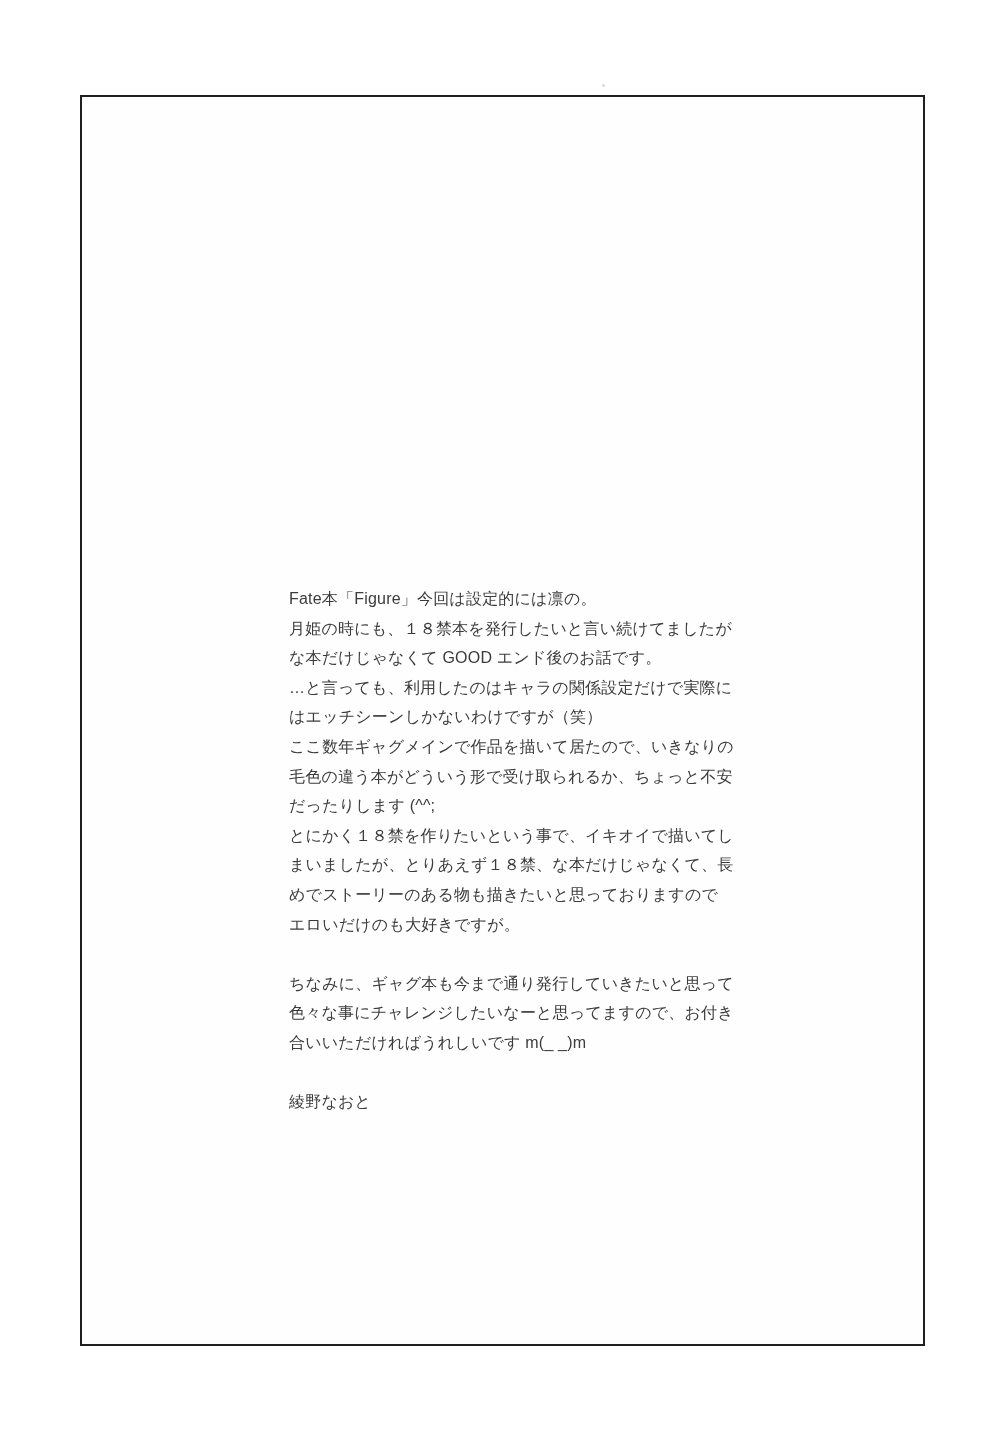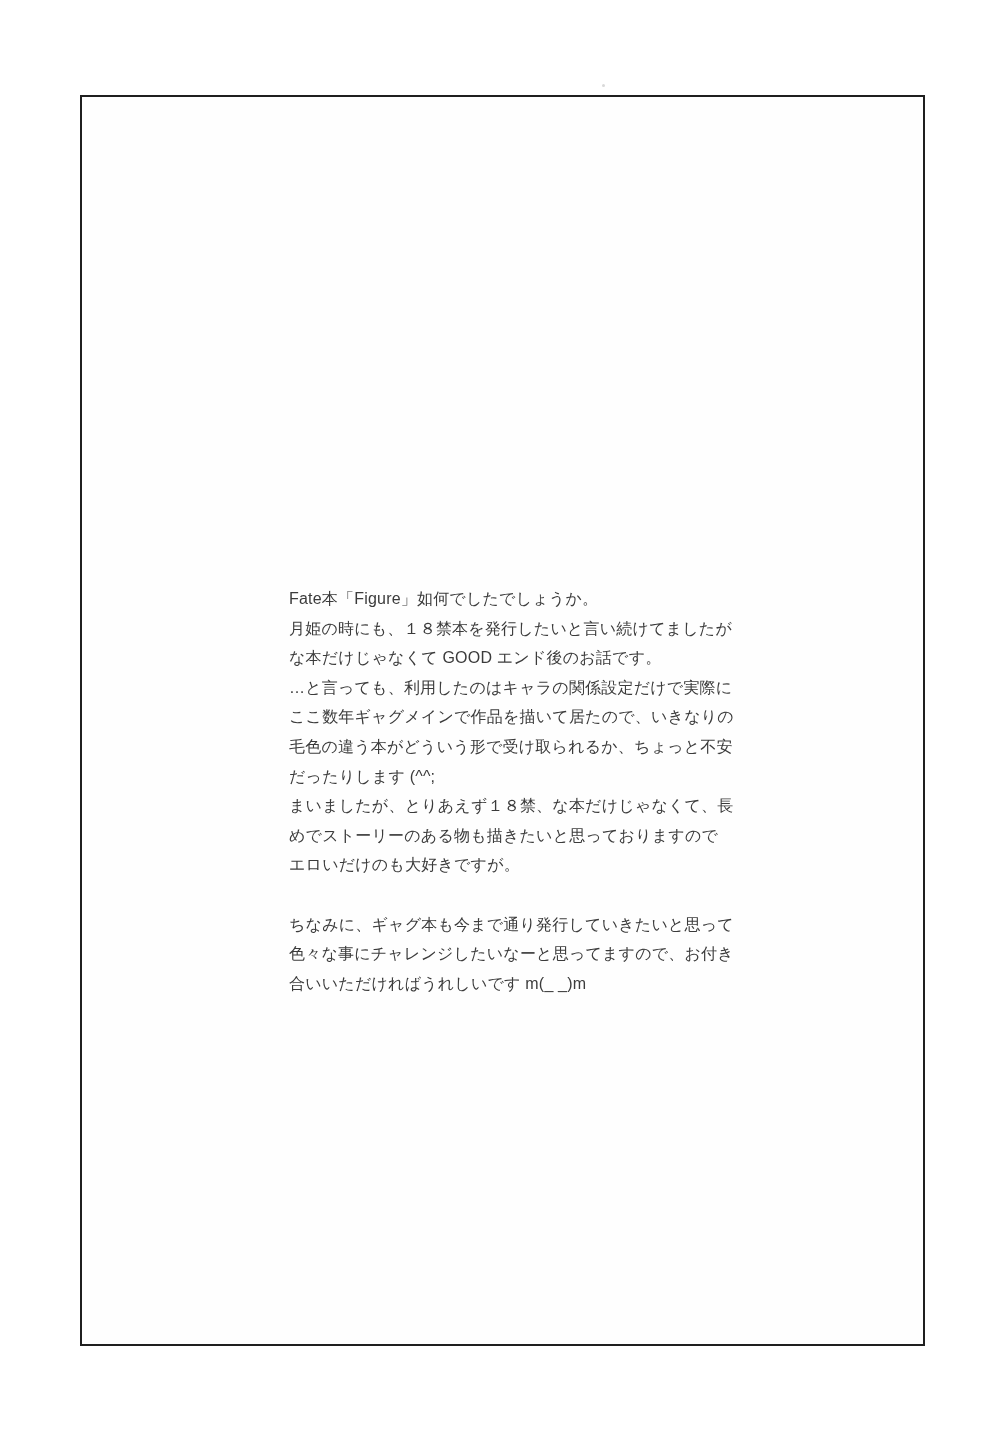--- a/index.html
+++ b/index.html
@@ -57,29 +57,32 @@
 </style>
 </head>
 <body>
 
 <div class="page-frame"></div>
 
 <div class="scan-speck"></div>
 
 <div class="text-block">
   <div id="afterword-lines">
-      <div class="line">Fate本「Figure」如何でしたでしょうか。</div>
+      <div class="line">Fate本「Figure」今回は設定的には凛の。</div>
       <div class="line">月姫の時にも、１８禁本を発行したいと言い続けてましたが</div>
       <div class="line">な本だけじゃなくて GOOD エンド後のお話です。</div>
       <div class="line">…と言っても、利用したのはキャラの関係設定だけで実際に</div>
+      <div class="line">はエッチシーンしかないわけですが（笑）</div>
       <div class="line">ここ数年ギャグメインで作品を描いて居たので、いきなりの</div>
       <div class="line">毛色の違う本がどういう形で受け取られるか、ちょっと不安</div>
       <div class="line">だったりします (^^;</div>
+      <div class="line">とにかく１８禁を作りたいという事で、イキオイで描いてし</div>
       <div class="line">まいましたが、とりあえず１８禁、な本だけじゃなくて、長</div>
       <div class="line">めでストーリーのある物も描きたいと思っておりますので</div>
       <div class="line">エロいだけのも大好きですが。</div>
       <div class="line"></div>
       <div class="line">ちなみに、ギャグ本も今まで通り発行していきたいと思って</div>
       <div class="line">色々な事にチャレンジしたいなーと思ってますので、お付き</div>
       <div class="line">合いいただければうれしいです m(_ _)m</div>
     </div>
   <div class="spacer-line"></div>
+  <div class="signature">綾野なおと</div>
 </div>
 
 </body></html>

